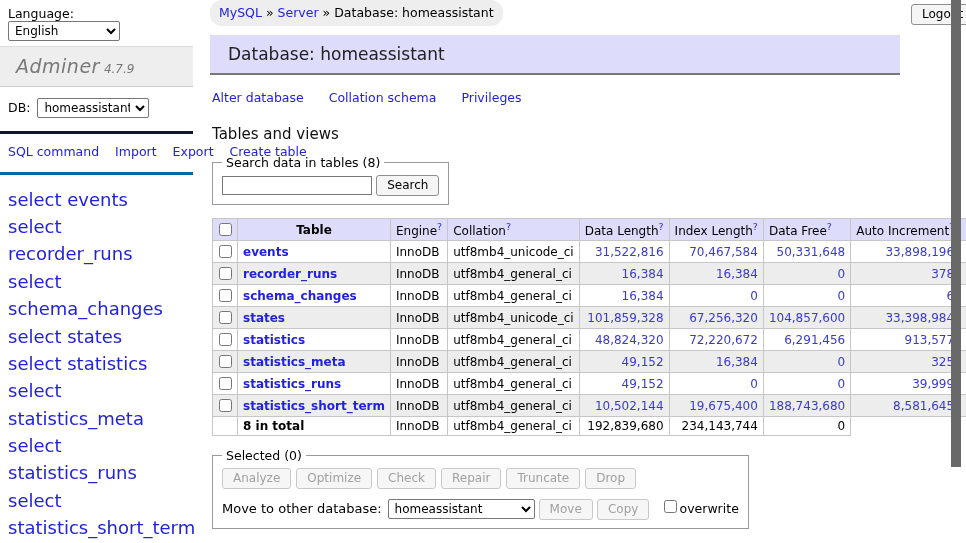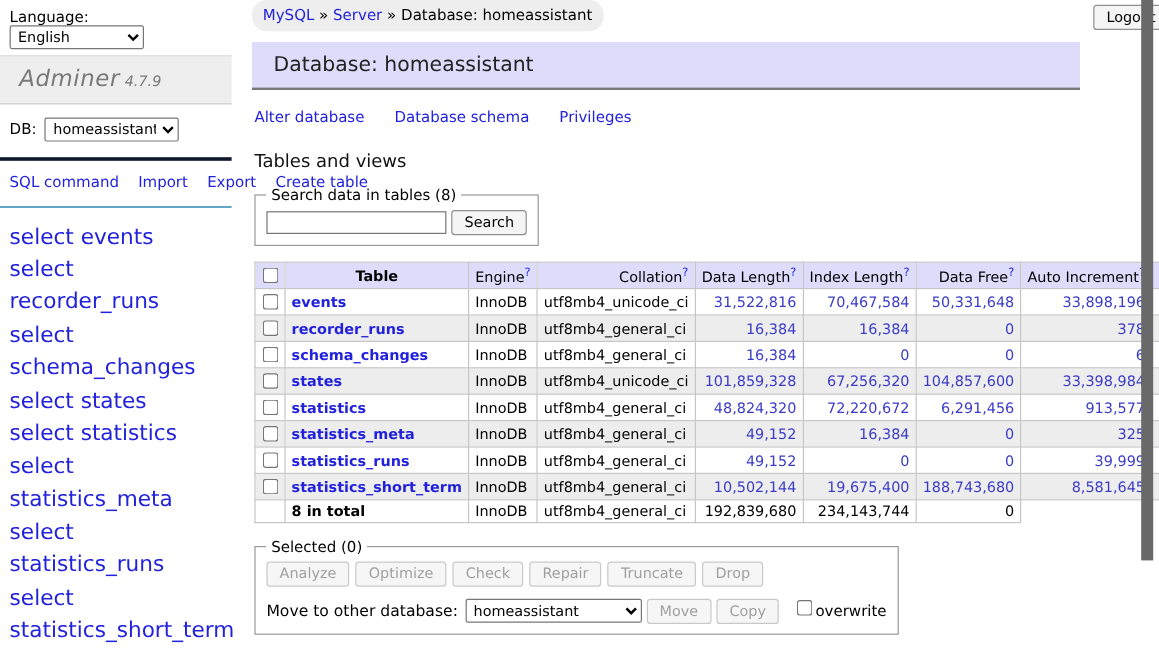--- a/index.html
+++ b/index.html
@@ -20,21 +20,21 @@
     border:1px solid #767676; background:#fff; border-radius:2px; padding:0 2px;
   }
   h1.app-title {
     margin:0; background:#eee; border-top:1px solid #ddd; border-bottom:1px solid #ccc;
     padding:8px 16px 9px 16px; font-style:italic; font-weight:normal;
     font-size:19px; color:#797979; letter-spacing:.5px;
   }
   h1.app-title .ver { font-size:12px; font-style:italic; color:#797979; margin-left:4px; letter-spacing:0; }
   .db-row { padding:11px 8px 13px 8px; border-bottom:3px solid #0f172a; font-size:12.5px; }
   .db-row select { width:112px; margin-left:3px; }
-  .menu-links { padding:9px 8px 10px 8px; border-bottom:1px solid #0369a1; line-height:1.5; font-size:12.5px; }
+  .menu-links { padding:9px 8px 10px 8px; border-bottom:3px solid #0369a1; line-height:1.5; font-size:12.5px; }
   .menu-links a { margin-right:16px; white-space:nowrap; }
   .tables-list { padding:11px 8px 12px 8px; border-bottom:7px solid #0f172a; font-size:18px; }
   .tables-list a { display:block; line-height:1.52; }
 
   
   #main { position:absolute; left:210px; top:0; width:692px; }
   .breadcrumb {
     display:inline-block; background:#eee; padding:5px 9px 6px 9px; font-size:12.5px; color:#000;border-radius:12px;
   }
   .breadcrumb .sep { color:#000; margin:0 4px; }
@@ -55,21 +55,21 @@
   }
   .btn {
     font-family:inherit; font-size:12px; padding:2px 10px 3px 10px;
     background:#f5f5f5; border:1px solid #8f8f8f; border-radius:3px; color:#000; cursor:pointer;
   }
   .btn:disabled { color:#a0a0a0; border-color:#c9c9c9; background:#f6f6f6; cursor:default; }
 
   
   table.db-tables { border-collapse:collapse; margin:13px 0 0 2px; font-size:12px; table-layout:fixed; }
   .db-tables th, .db-tables td { border:1px solid #c6c6c6; padding:2px 5px; height:18px; overflow:hidden; white-space:nowrap; }
-  .db-tables thead th { background:#ddddfb; font-weight:normal; text-align:right; }
+  .db-tables thead th { background:#ddddfb; font-weight:normal; text-align:left; }
   .db-tables thead th.col-table { font-weight:bold; text-align:center; }
   .db-tables thead th.col-check, .db-tables td.col-check { text-align:center; padding:1px 2px; }
   .db-tables sup.help { font-size:9.5px; }
   .db-tables sup.help a { color:#2a2ae0; }
   .db-tables tbody tr.even td { background:#ededed; }
   .db-tables td.num { text-align:right; color:#3b3bc8; }
   .db-tables a.tbl-link { font-weight:bold; }
   .db-tables tr.total-row td { background:#fff; }
   .db-tables tr.total-row td.name { font-weight:bold; }
   .db-tables tr.total-row td.num { color:#000; }
@@ -115,21 +115,21 @@
     </div>
 </div>
 
 <div id="main">
   <div class="breadcrumb">
     <a>MySQL</a><span class="sep">»</span><a>Server</a><span class="sep">»</span><span>Database: homeassistant</span>
   </div>
 
   <h2 class="page-title">Database: homeassistant</h2>
 
-  <div class="top-links" id="top-links"><a>Alter database</a><a>Database schema</a><a>Privileges</a></div>
+  <div class="top-links" id="top-links"><a>Alter database</a><a>Collation schema</a><a>Privileges</a></div>
 
   <h3 class="section-heading">Tables and views</h3>
 
   <fieldset>
     <legend>Search data in tables (8)</legend>
     <input type="text" value="" style="">
     <button class="btn">Search</button>
   </fieldset>
 
   <table class="db-tables">

